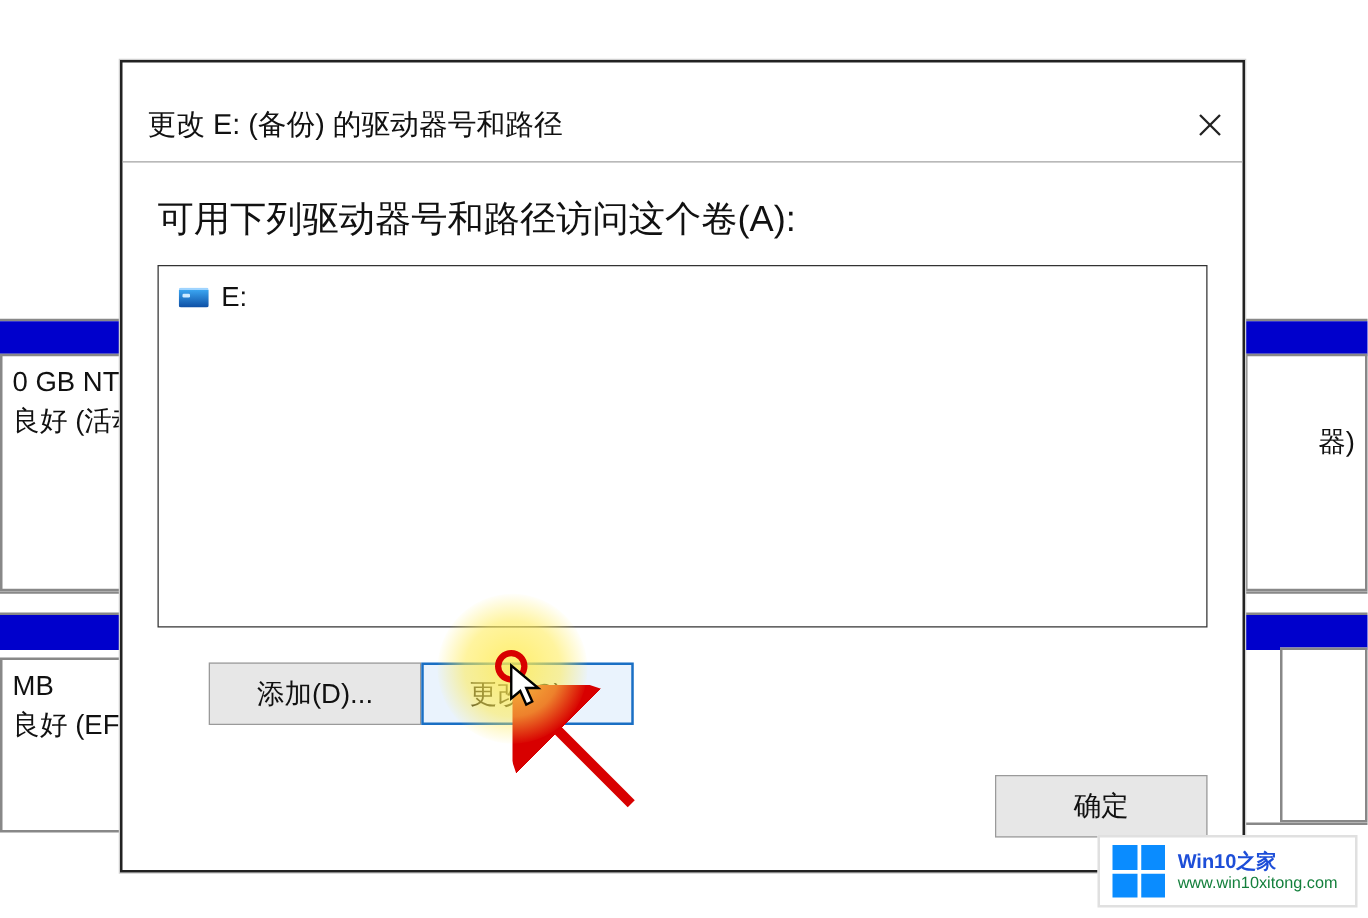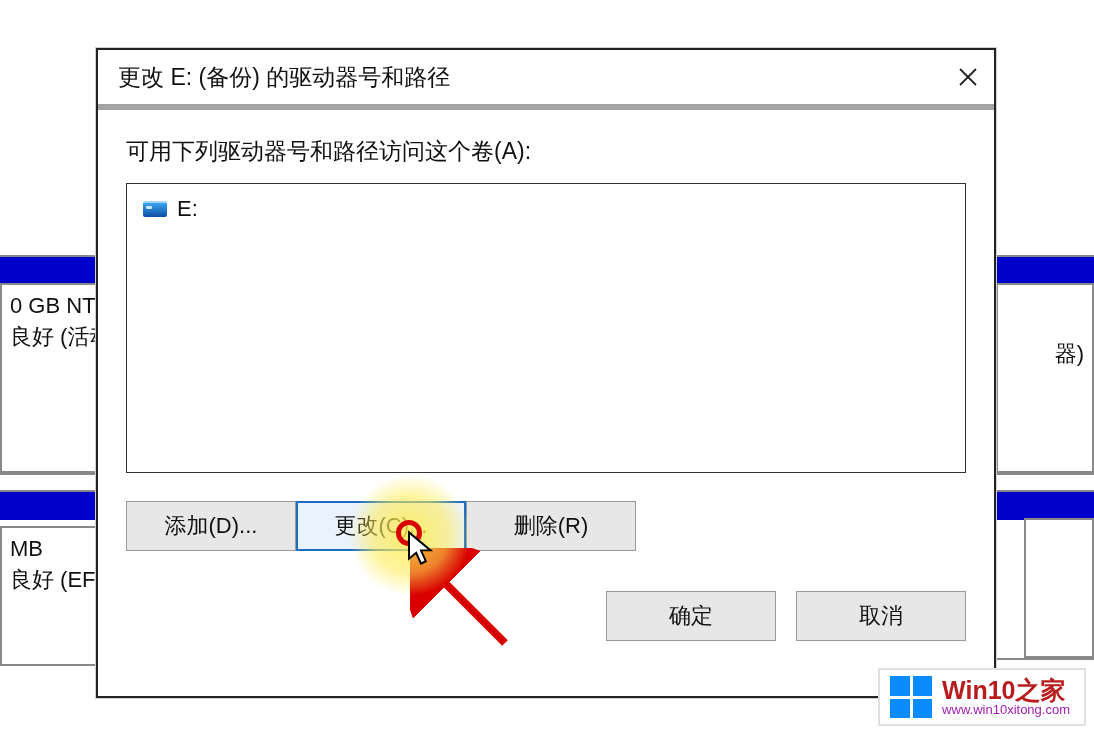--- a/index.html
+++ b/index.html
@@ -48,21 +48,22 @@
     display: flex;
     flex-direction: column;
     z-index: 10;
   }
   .titlebar {
     height: 60px;
     display: flex;
     align-items: center;
     justify-content: space-between;
     padding: 0 0 0 20px;
-    border-bottom: 6px solid #a3a3a3;
+    border-bottom: 1px solid #a3a3a3;
+    margin-top: 20px;
   }
   .title-text {
     font-size: 23px;
     color: #111;
   }
   .close-btn {
     width: 52px;
     height: 46px;
     display: flex;
     align-items: center;
@@ -73,21 +74,21 @@
   }
   .close-btn svg { width: 20px; height: 20px; stroke: #222; stroke-width: 1.8; }
 
   .dialog-body {
     flex: 1;
     padding: 26px 28px 18px 28px;
     display: flex;
     flex-direction: column;
   }
   .desc-label {
-    font-size: 23px;
+    font-size: 29px;
     color: #111;
     margin-bottom: 16px;
   }
   .listbox {
     flex: 0 0 290px;
     border: 1.5px solid #333;
     background: #fff;
     padding: 10px 12px;
     overflow: auto;
   }
@@ -109,20 +110,21 @@
   .drive-icon::after{
     content:"";
     position:absolute;
     left:3px; top:3px; width:6px; height:3px;
     background:#cfeaff; border-radius:1px;
   }
 
   .btn-row {
     display: flex;
     margin-top: 28px;
+    margin-left: 41px;
   }
   .btn-row2 {
     display: flex;
     gap: 20px;
     justify-content: flex-end;
     margin-top: 40px;
   }
   button.win-btn {
     height: 50px;
     min-width: 170px;
@@ -185,22 +187,22 @@
   }
   .wm-logo {
     width: 42px; height: 42px;
     display: grid;
     grid-template-columns: 1fr 1fr;
     grid-template-rows: 1fr 1fr;
     gap: 3px;
   }
   .wm-logo div { background: #0a8cff; }
   .wm-text { display: flex; flex-direction: column; line-height: 1.05; }
-  .wm-title { font-size: 25px; font-weight: 700; color: #b91c1c; }
-  .wm-url { font-size: 13px; color: #a21caf; }
+  .wm-title { font-size: 16px; font-weight: 700; color: #1d4ed8; }
+  .wm-url { font-size: 13px; color: #15803d; }
 </style>
 </head>
 <body>
 
 <div class="bg-row" style="top:255px; height:220px;">
   <div class="blue-strip"></div>
 </div>
 <div class="bg-row" style="top:490px; height:170px;">
   <div class="blue-strip"></div>
 </div>
@@ -236,26 +238,24 @@
     <div class="listbox">
       <div class="list-item">
         <span class="drive-icon"></span>
         <span>E:</span>
       </div>
     </div>
 
     <div class="btn-row">
       <button class="win-btn">添加(D)...</button>
       <button class="win-btn selected">更改(C)...</button>
-      <button class="win-btn">删除(R)</button>
     </div>
 
     <div class="btn-row2">
       <button class="win-btn">确定</button>
-      <button class="win-btn">取消</button>
     </div>
   </div>
 </div>
 
 <div class="highlight-circle" style="left:350px; top:475px;"></div>
 <div class="red-ring" style="left:396px; top:520px;"></div>
 <div class="cursor-arrow" style="left:406px; top:530px;">
   <svg viewBox="0 0 24 30">
     <path d="M2 2 L2 24 L8 19 L12 28 L16 26 L12 17 L20 17 Z" fill="#fff" stroke="#000" stroke-width="1.6"></path>
   </svg>

